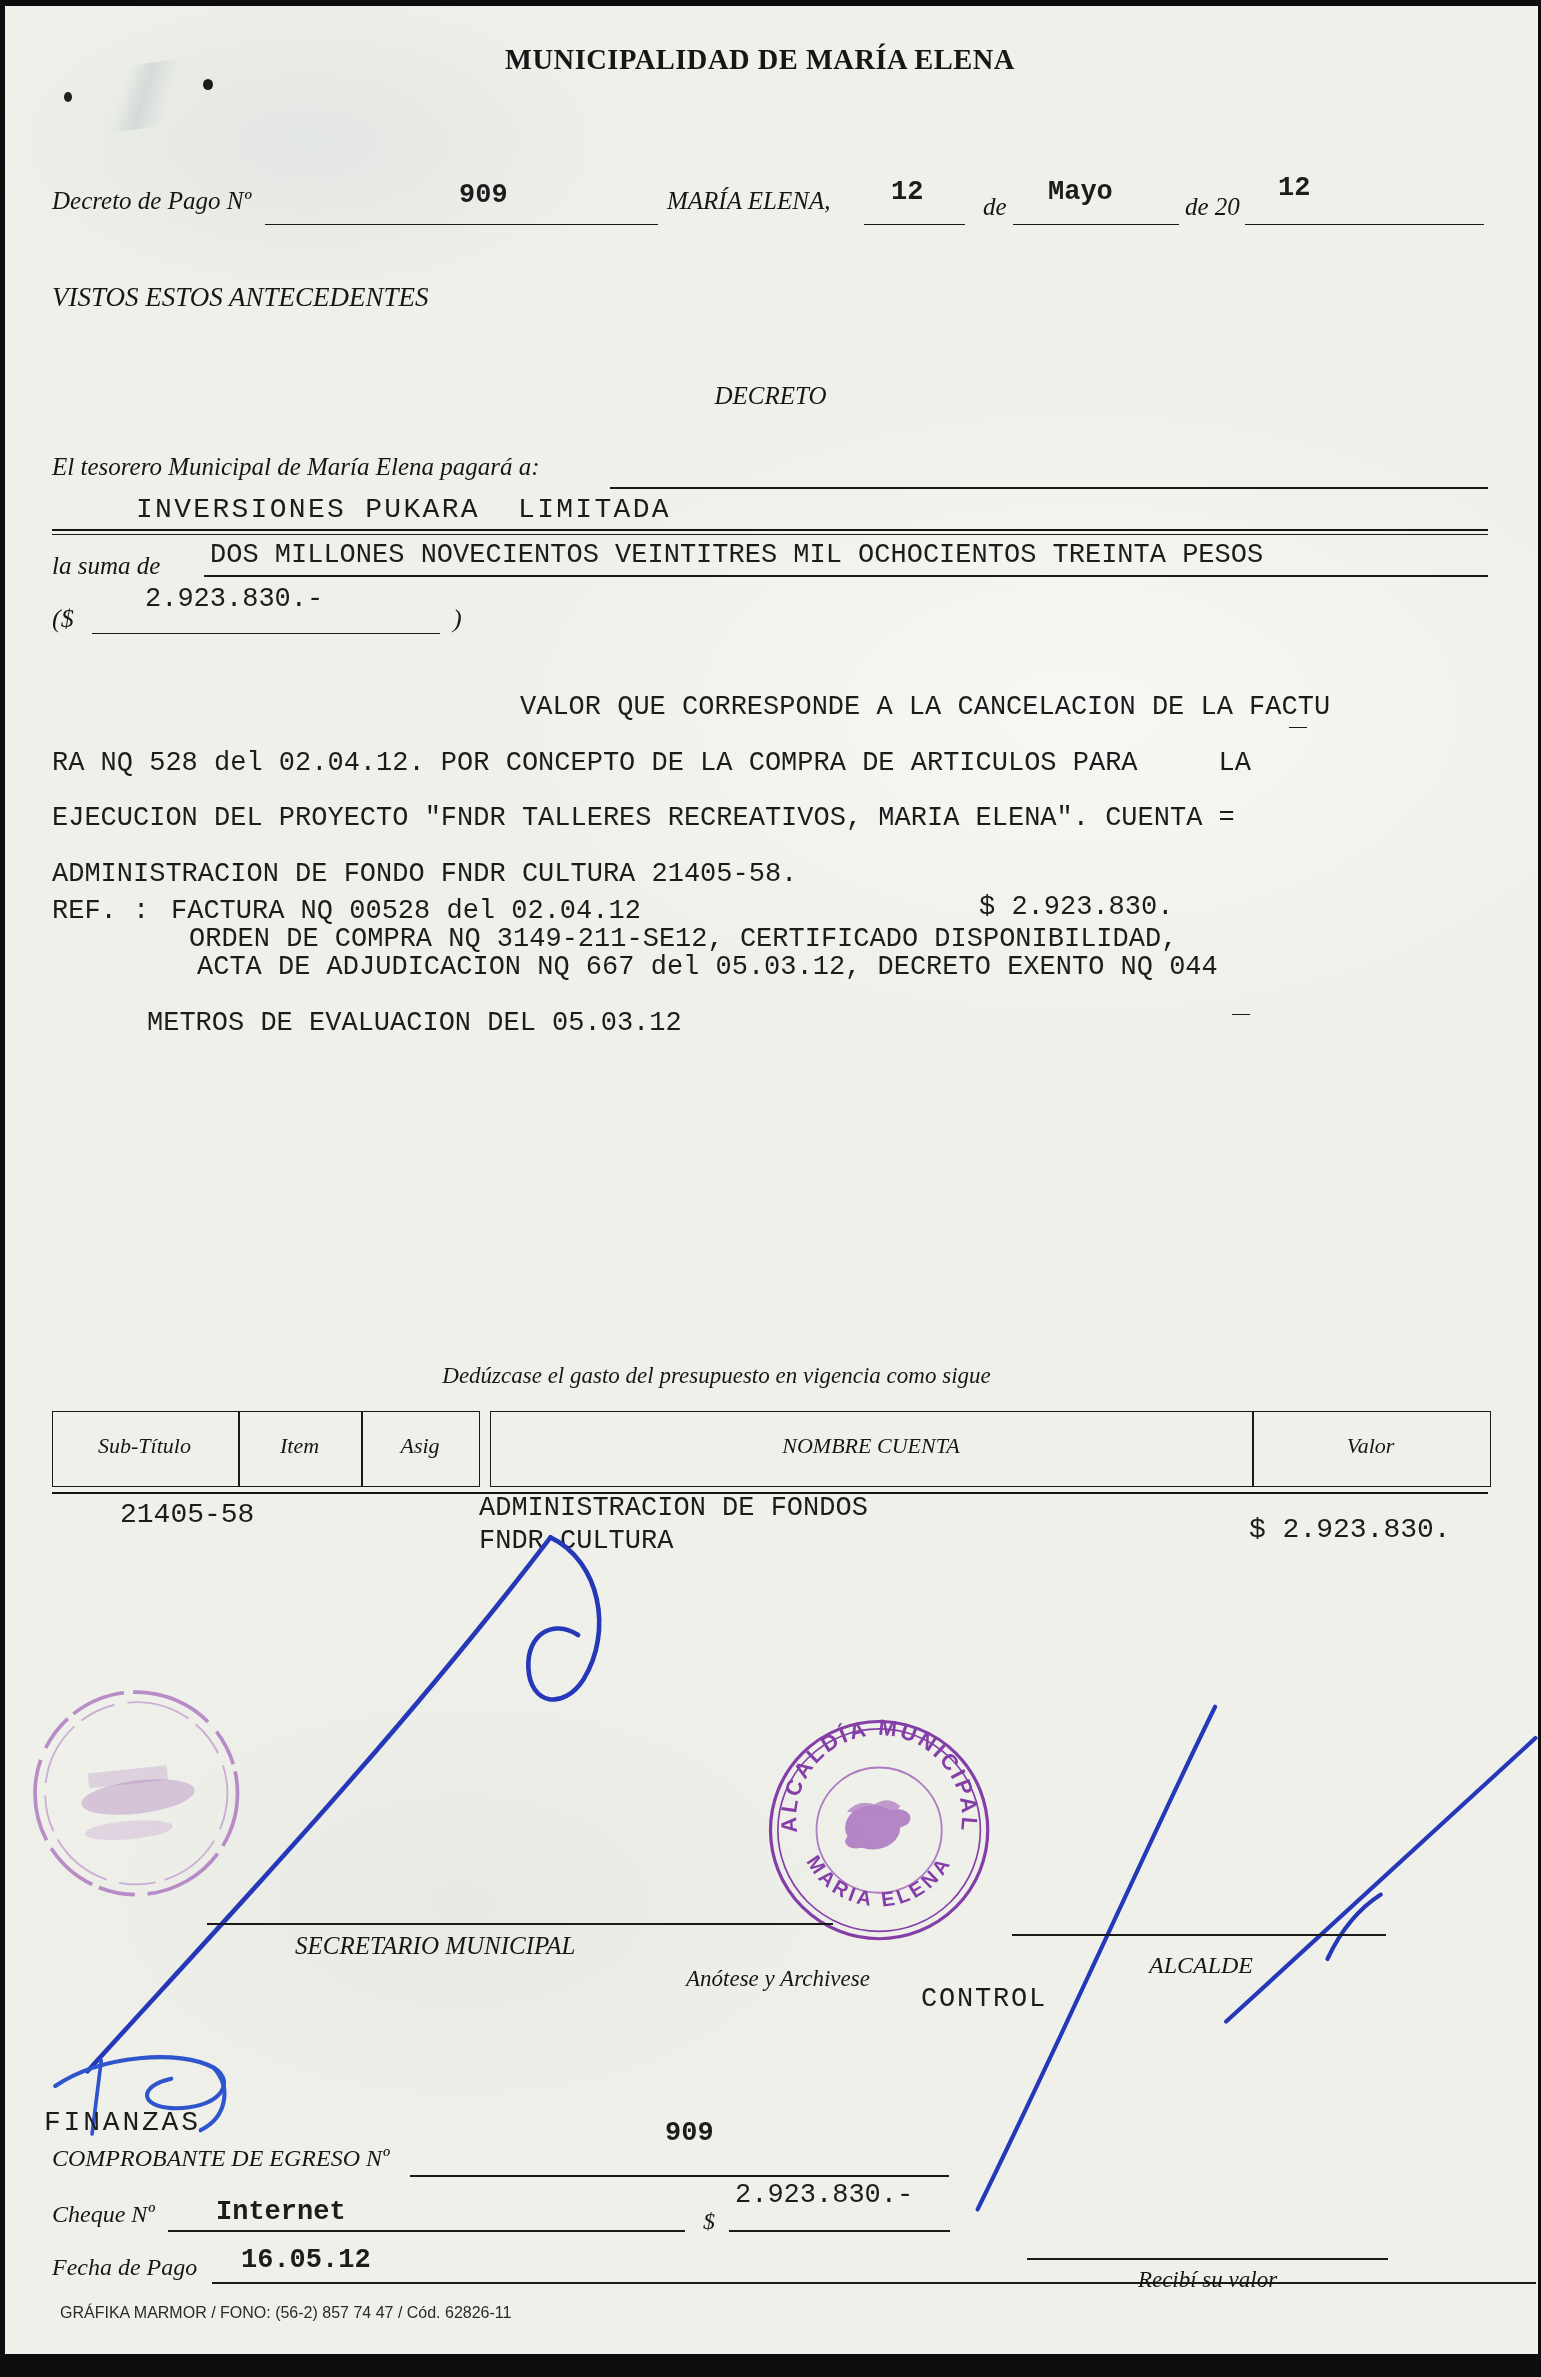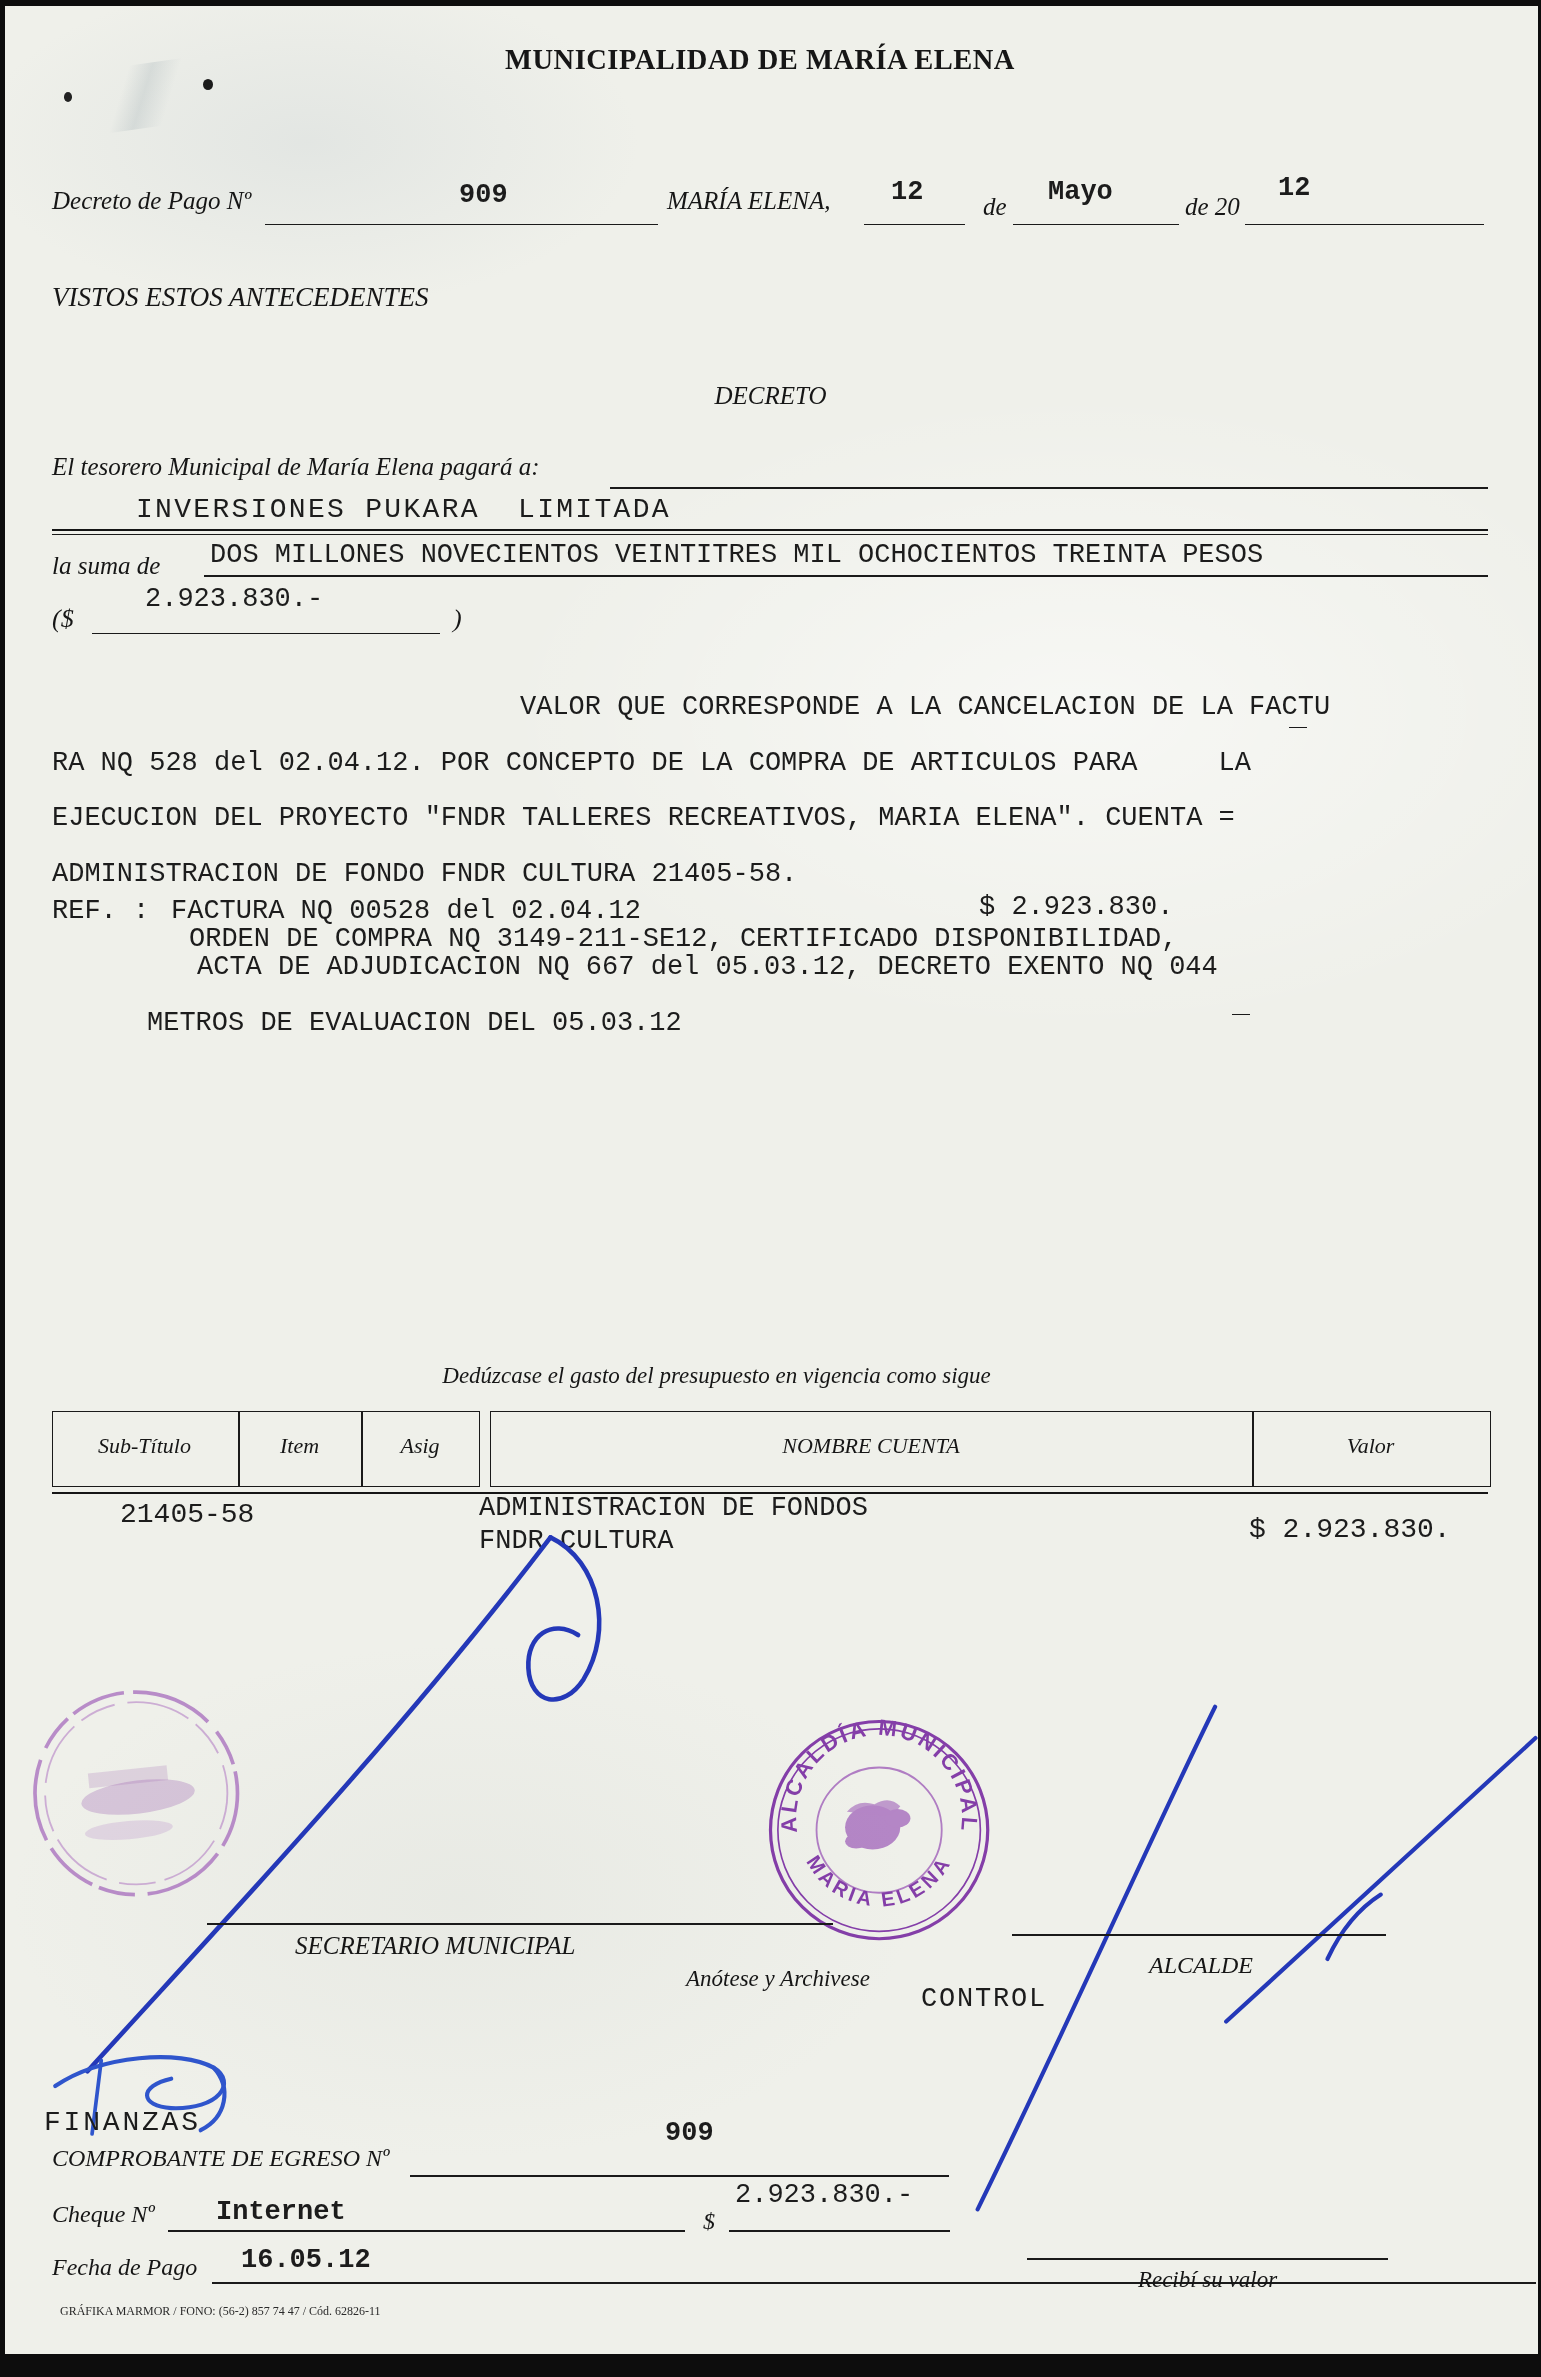--- a/index.html
+++ b/index.html
@@ -175,16 +175,16 @@
   <div class="line" style="left:729px;top:2230px;width:221px;border-top-width:2.8px;"></div>
   <div class="abs tw" style="left:735px;top:2180px;font-size:27px;">2.923.830.-</div>
 
   <div class="abs it" style="left:52px;top:2254px;font-size:24px;">Fecha de Pago</div>
   <div class="line" style="left:212px;top:2282px;width:1324px;border-top-width:2.8px;"></div>
   <div class="abs tw" style="left:241px;top:2245px;font-size:27px;font-weight:bold;">16.05.12</div>
 
   <div class="line" style="left:1027px;top:2258px;width:361px;border-top-width:2.8px;"></div>
   <div class="abs it" style="left:1027px;top:2267px;width:361px;text-align:center;font-size:23px;">Recibí su valor</div>
 
-  <div class="abs" style="left:60px;top:2304px;font-family:Liberation Serif, serif;font-size:12px;color:#2a2a2a;">GRÁFIKA MARMOR  / FONO: (56-2) 857 74 47 / Cód. 62826-11</div>
+  <div class="abs" style="left:60px;top:2304px;font-family:Liberation Sans, sans-serif;font-size:16px;color:#2a2a2a;">GRÁFIKA MARMOR  / FONO: (56-2) 857 74 47 / Cód. 62826-11</div>
 
 </div>
 
 
 </body></html>

